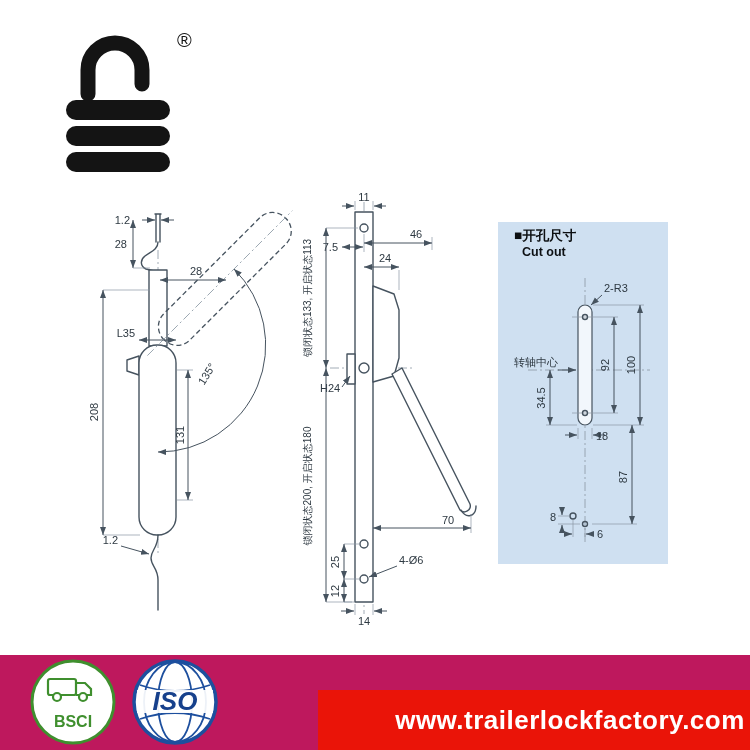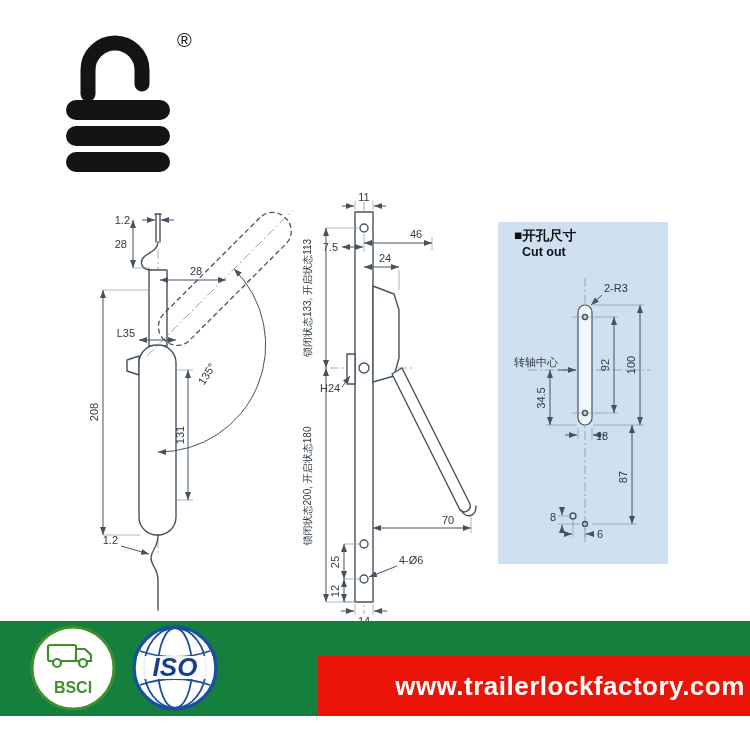--- a/index.html
+++ b/index.html
@@ -14,21 +14,21 @@
   text.cnb { font-size:13.5px; font-weight:bold; fill:#0c0f12; }
   text.cnb2 { font-size:12.5px; font-weight:bold; fill:#0c0f12; }
   .o  { stroke:#46535f; stroke-width:1.4; fill:#ffffff; stroke-linejoin:round; }
   .o2 { stroke:#46535f; stroke-width:1.4; fill:none; stroke-linecap:round; }
   .d  { stroke:#46535f; stroke-width:1; fill:none; }
   .x  { stroke:#8a97a3; stroke-width:0.7; fill:none; }
   .c  { stroke:#8a97a3; stroke-width:0.8; fill:none; stroke-dasharray:9 3 2 3; }
   .dash { stroke:#46535f; stroke-width:1.3; fill:none; }
   .dash rect { stroke-dasharray:5 3; }
   .slot { stroke:#46535f; stroke-width:1.2; fill:#f2f7fc; }
-  .footer { position:absolute; left:0; top:621px; width:750px; height:95px; background:#15803d; }
+  .footer { position:absolute; left:0; top:655px; width:750px; height:95px; background:#be185d; }
   .footer svg { position:absolute; }
   .banner {
     position:absolute; left:318px; top:35px; width:504px; height:60px; background:#ea1408;
     color:#ffffff; display:flex; align-items:center; justify-content:center;
     font-weight:bold; font-size:26px; letter-spacing:0.5px;
   }
 </style>
 </head>
 <body>
 

